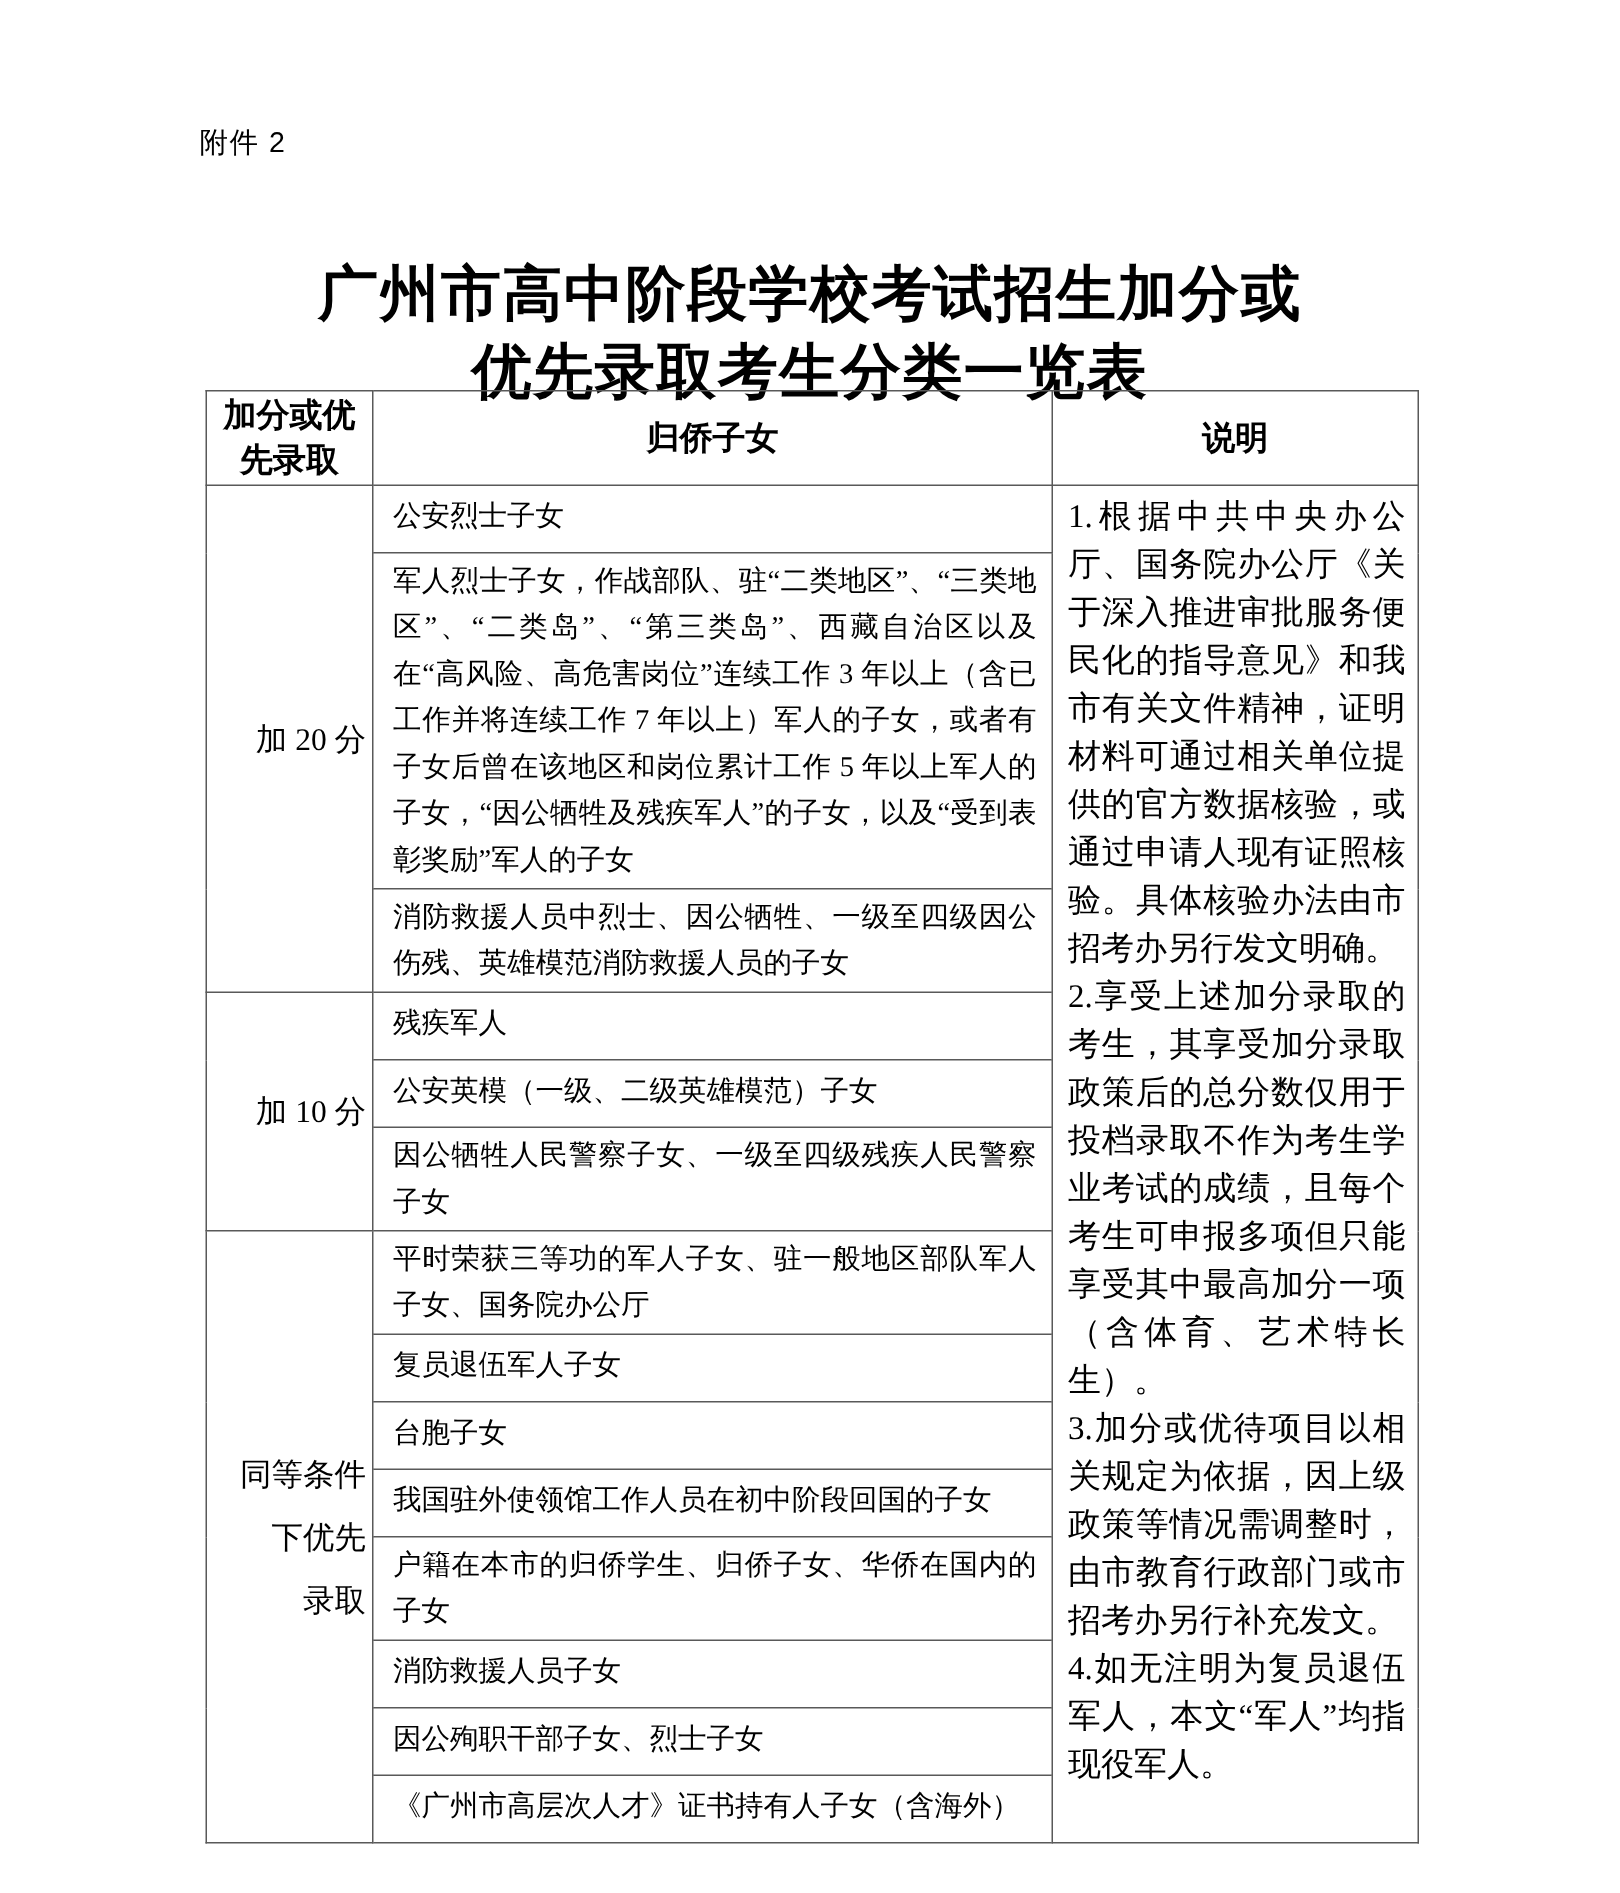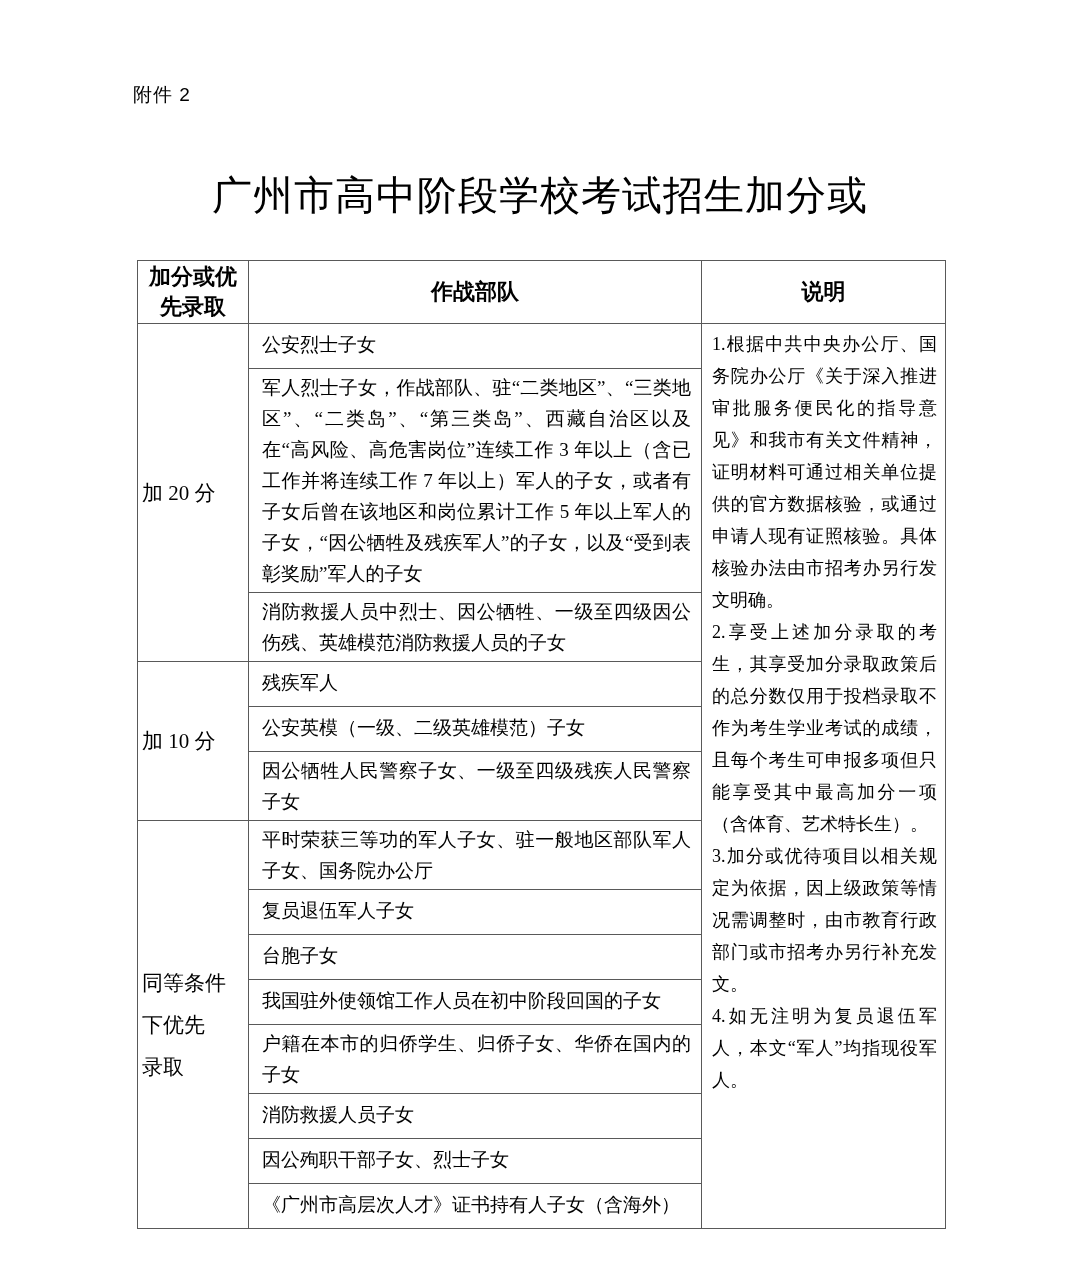--- a/index.html
+++ b/index.html
@@ -14,21 +14,21 @@
 
   .attachment {
     position: absolute; left: 133px; top: 82px;
     font-family: "Liberation Sans", "DejaVu Sans", sans-serif;
     font-size: 19px; letter-spacing: 1px;
   }
 
   .doc-title {
     position: absolute; left: 0; top: 170px; width: 1080px;
     text-align: center;
-    font-weight: normal;
+    font-weight: bold;
     font-size: 40px;
     line-height: 52px;
     letter-spacing: 1px;
   }
 
   table.main {
     position: absolute; left: 137px; top: 260px;
     border-collapse: collapse; table-layout: fixed;
     width: 808px;
   }
@@ -42,21 +42,21 @@
     font-family: "Liberation Sans", "DejaVu Sans", sans-serif;
     font-weight: 600;
     font-size: 22px; line-height: 30px;
     height: 62px;
     text-align: center; vertical-align: middle;
     padding: 0 4px;
   }
 
   td.glabel {
     font-size: 21px;
-    text-align: left; vertical-align: middle;
+    text-align: right; vertical-align: middle;
     line-height: 42px;
     white-space: pre-line;
     padding: 0 4px;
   }
 
   td.ctype {
     font-size: 19px;
     line-height: 31px;
     vertical-align: middle;
     padding: 3px 10px 3px 13px;
@@ -64,47 +64,48 @@
     text-justify: inter-ideograph;
   }
   td.ctype.single { height: 40px; padding-top: 0; padding-bottom: 4px; border-radius: 11px; }
 
   td.notes {
     vertical-align: top;
     padding: 4px 8px 4px 10px;
   }
   td.notes p {
     margin: 0;
-    font-size: 18px;
+    font-size: 22px;
     line-height: 32px;
     text-align: justify;
     text-justify: inter-ideograph;
   }
 </style>
 </head>
 <body>
 
 <div class="page">
 
   <div class="attachment">附件 2</div>
 
   <div class="doc-title">
     <div>广州市高中阶段学校考试招生加分或</div>
+    <div>优先录取考生分类一览表</div>
   </div>
 
   <table class="main">
     <colgroup>
         <col class="c1">
         <col class="c2">
         <col class="c3">
       </colgroup>
     <thead>
       <tr>
         <th>加分或优先录取</th>
-        <th>作战部队</th>
+        <th>归侨子女</th>
         <th>说明</th>
       </tr>
     </thead>
     <tbody>
       <tr>
         <td class="glabel" rowspan="3">加 20 分</td>
         <td class="ctype single">公安烈士子女</td>
         <td class="notes" rowspan="14">
           <p>1.根据中共中央办公厅、国务院办公厅《关于深入推进审批服务便民化的指导意见》和我市有关文件精神，证明材料可通过相关单位提供的官方数据核验，或通过申请人现有证照核验。具体核验办法由市招考办另行发文明确。</p>
           <p>2.享受上述加分录取的考生，其享受加分录取政策后的总分数仅用于投档录取不作为考生学业考试的成绩，且每个考生可申报多项但只能享受其中最高加分一项（含体育、艺术特长生）。</p>

